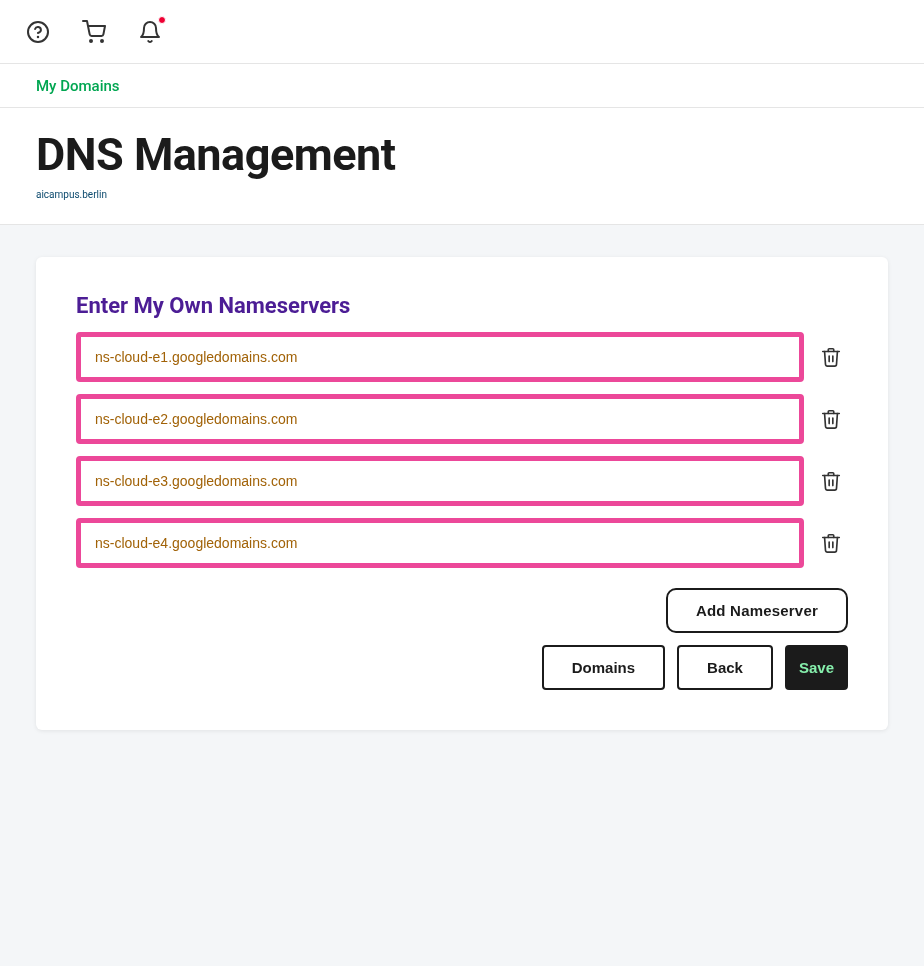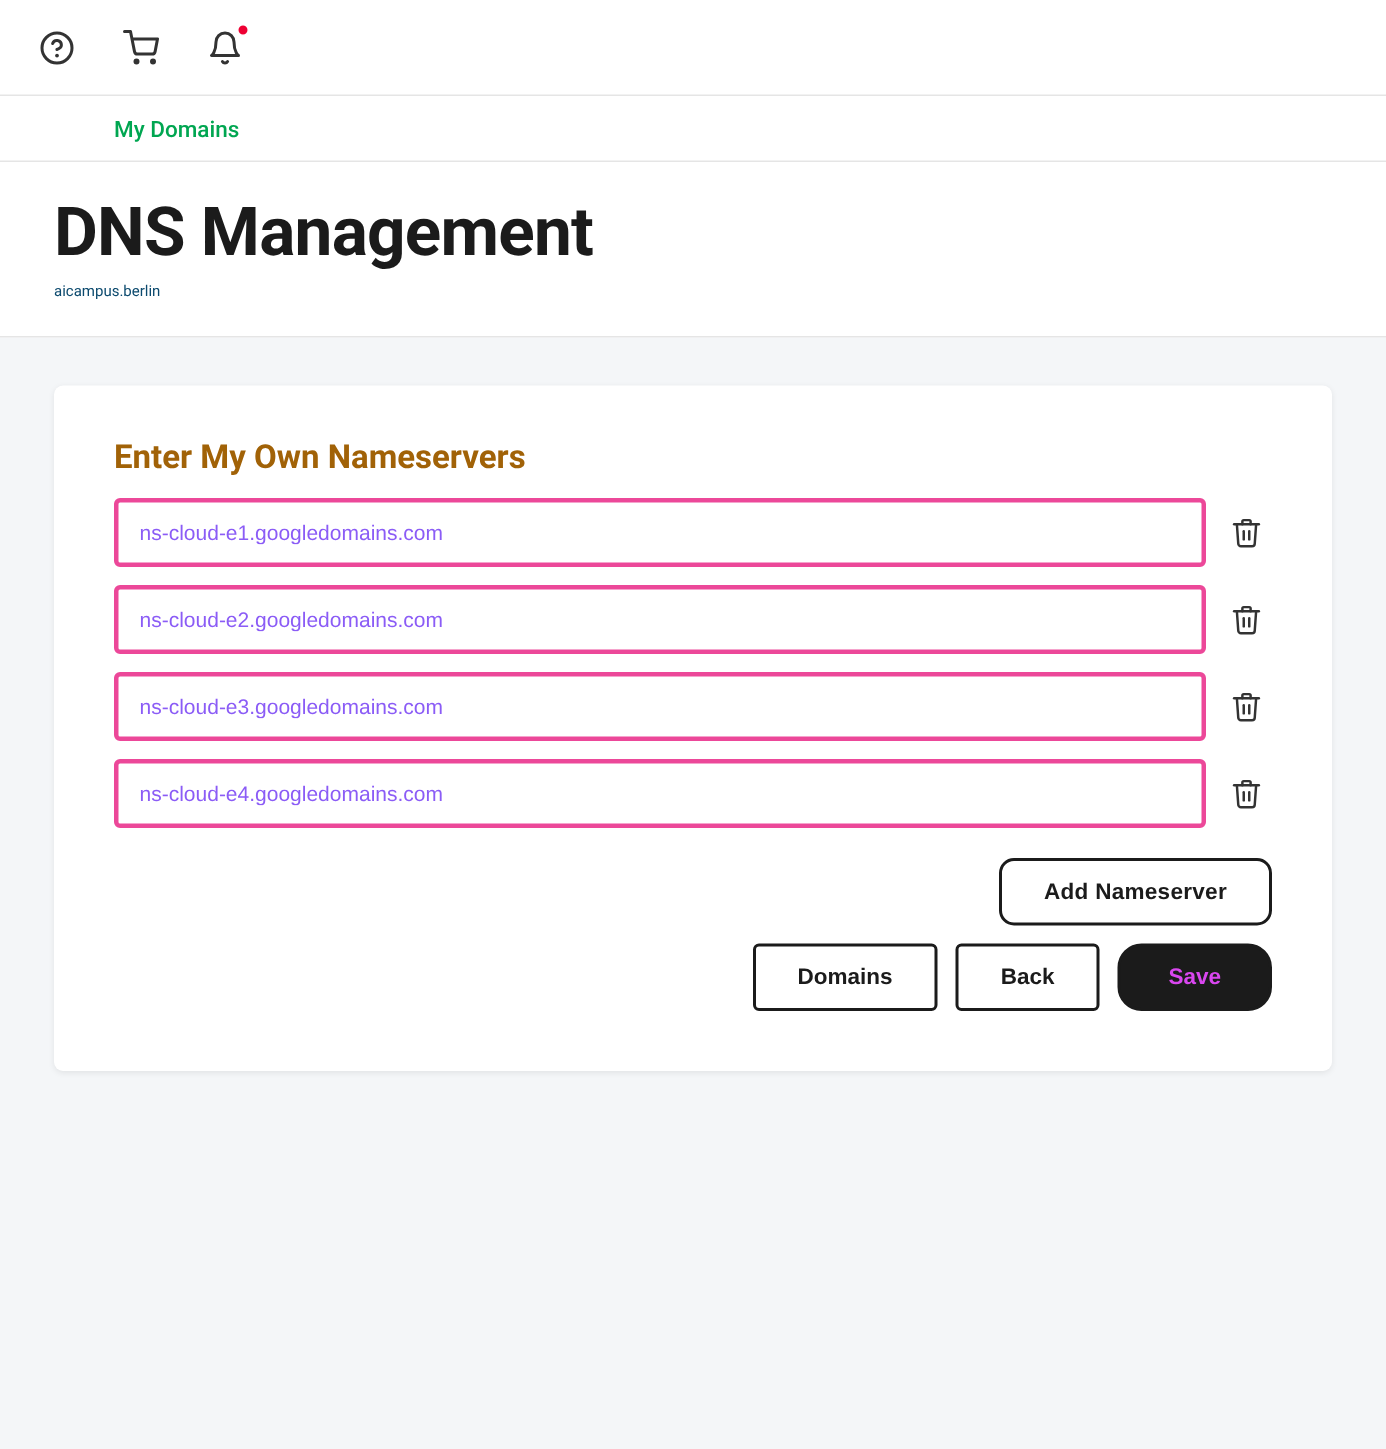--- a/index.html
+++ b/index.html
@@ -94,21 +94,20 @@
       background: #fff;
       padding: 12px 36px;
       border-bottom: 1px solid #e5e5e5;
     }
     .breadcrumb-link {
       color: #00a651;
       font-size: 15px;
       font-weight: 500;
       text-decoration: none;
       cursor: pointer;
-      margin-left: 40px;
     }
 
     
     .page-header {
       background: #fff;
       padding: 20px 36px 24px;
       border-bottom: 1px solid #e5e5e5;
     }
     .page-title {
       font-size: 45px;
@@ -131,21 +130,21 @@
     .card {
       background: #fff;
       border-radius: 6px;
       padding: 36px 40px 40px;
       box-shadow: 0 1px 4px rgba(0,0,0,0.08);
     }
 
     .card-title {
       font-size: 22px;
       font-weight: 700;
-      color: #a16207;
+      color: #4c1d95;
       margin-bottom: 14px;
     }
 
     .card-description {
       font-size: 14px;
       color: #444;
       line-height: 1.6;
       margin-bottom: 28px;
       max-width: 700px;
     }
@@ -153,25 +152,25 @@
     
     .nameserver-row {
       display: flex;
       align-items: center;
       gap: 10px;
       margin-bottom: 12px;
     }
 
     .nameserver-input {
       flex: 1;
-      border: 3px solid #ec4899;
+      border: 5px solid #ec4899;
       border-radius: 4px;
       padding: 12px 14px;
       font-size: 14px;
-      color: #8b5cf6;
+      color: #a16207;
       background: #fff;
       outline: none;
     }
 
     .delete-btn {
       background: none;
       border: none;
       cursor: pointer;
       padding: 6px;
       display: flex;
@@ -224,25 +223,25 @@
       padding: 12px 28px;
       font-size: 15px;
       font-weight: 600;
       color: #1b1b1b;
       cursor: pointer;
     }
 
     .btn-save {
       background: #1b1b1b;
       border: 2px solid #1b1b1b;
-      border-radius: 16px;
-      padding: 12px 32px;
+      border-radius: 4px;
+      padding: 12px 12px;
       font-size: 15px;
       font-weight: 600;
-      color: #d946ef;
+      color: #86efac;
       cursor: pointer;
     }
   </style>
 </head>
 <body>
 
 <header class="header">
   <div class="header-right">
 
     <button class="icon-btn" aria-label="Help">

